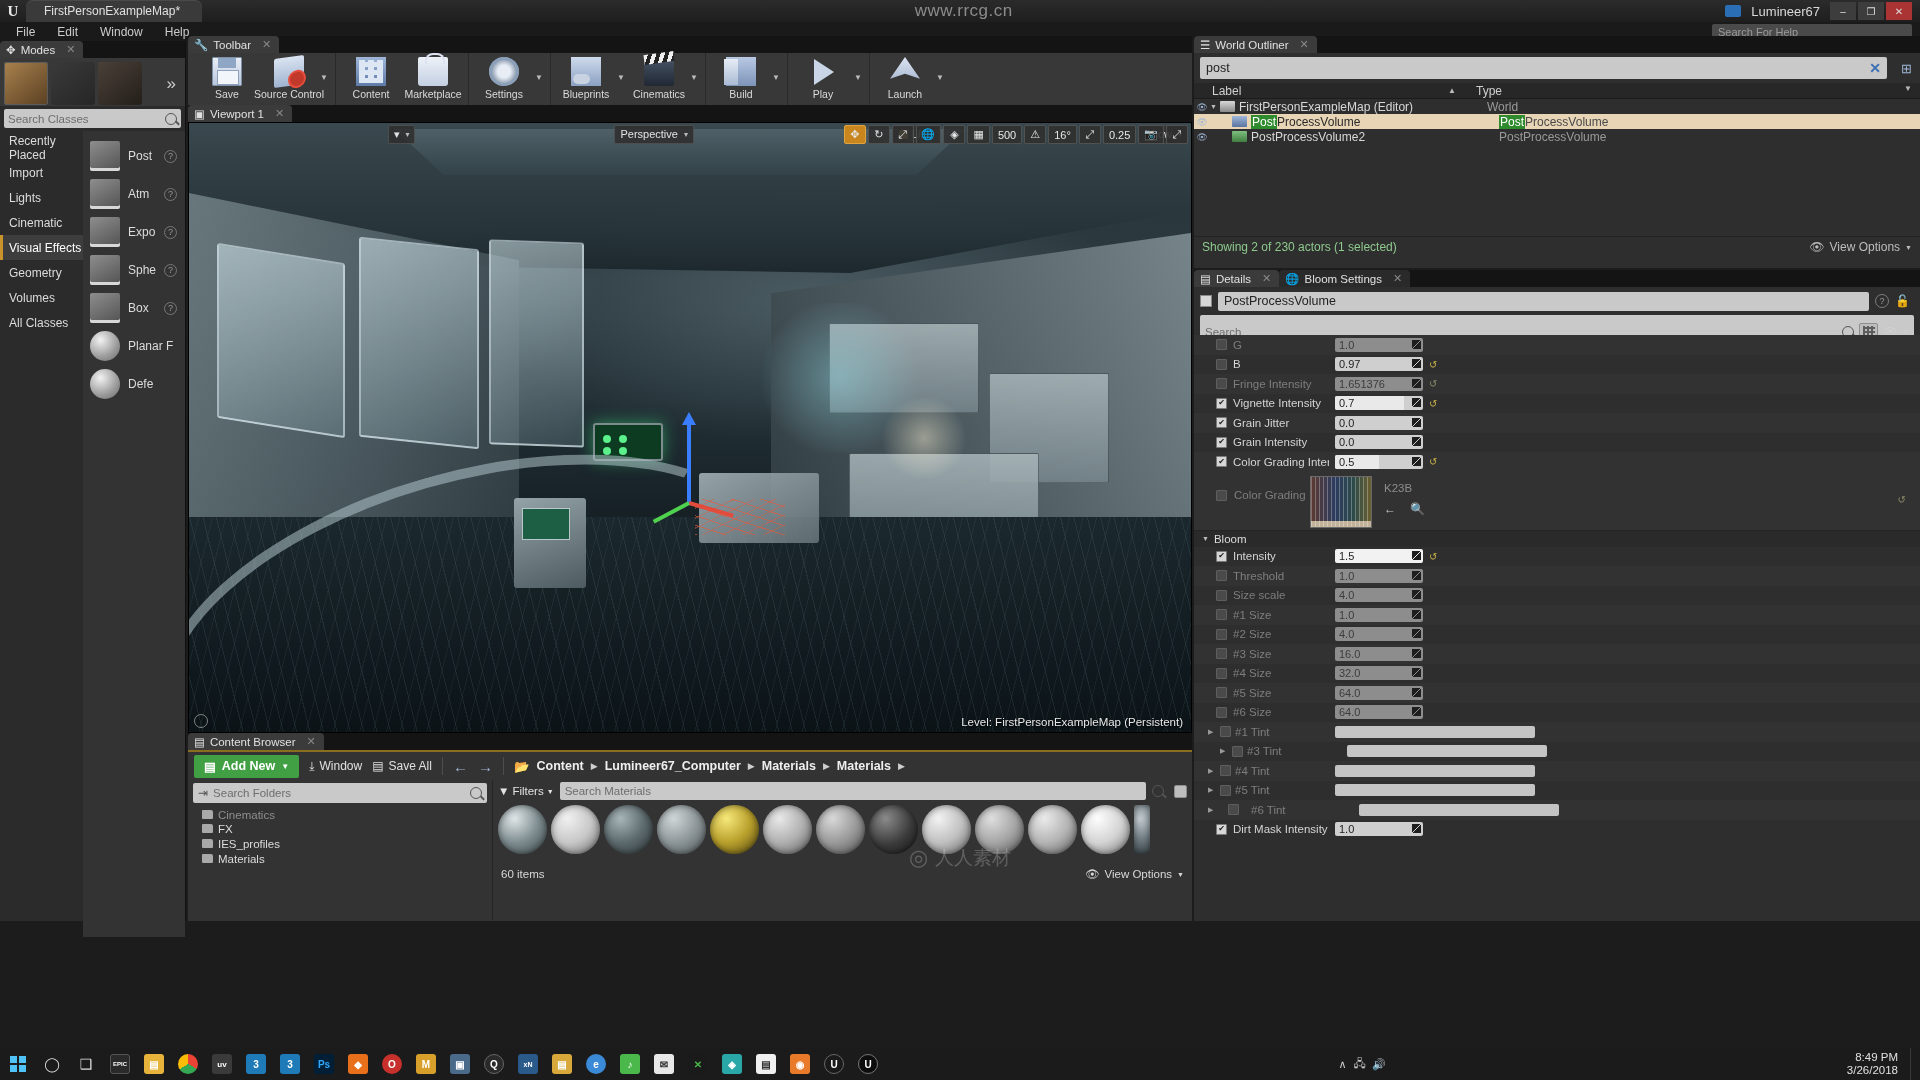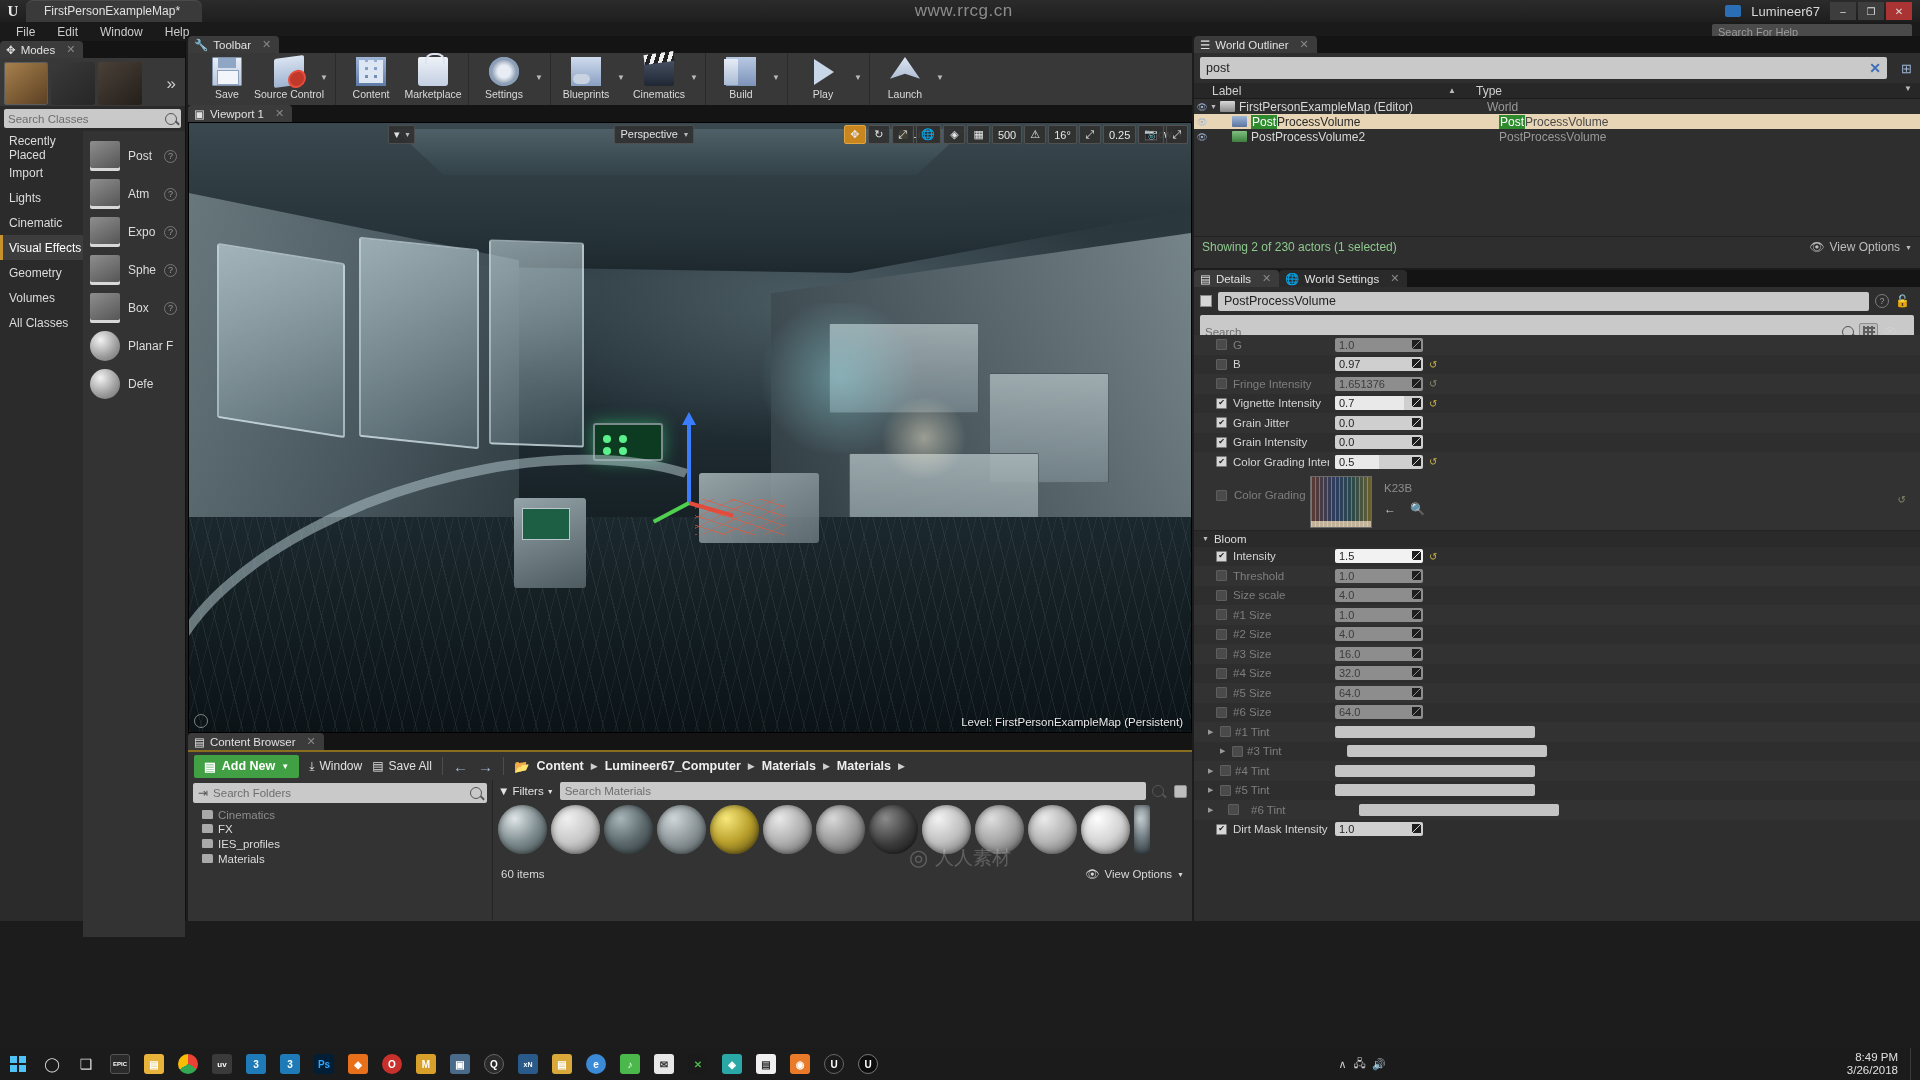--- a/index.html
+++ b/index.html
@@ -862,21 +862,21 @@
 
   <div class="det-wrap">
     <div class="det-tabstrip">
       <div class="ptab active">
         <span>▤</span>
         <span>Details</span>
         <span class="x">✕</span>
       </div>
       <div class="ptab" style="background:#2a2a2a;">
         <span>🌐</span>
-        <span>World Settings</span>
+        <span>Bloom Settings</span>
         <span class="x">✕</span>
       </div>
     </div>
     <div class="det">
       <div class="det-name">
         <div class="det-chk"></div>
         <div class="det-nameinput">
           <span>PostProcessVolume</span>
         </div>
         <div class="det-q">?</div>

